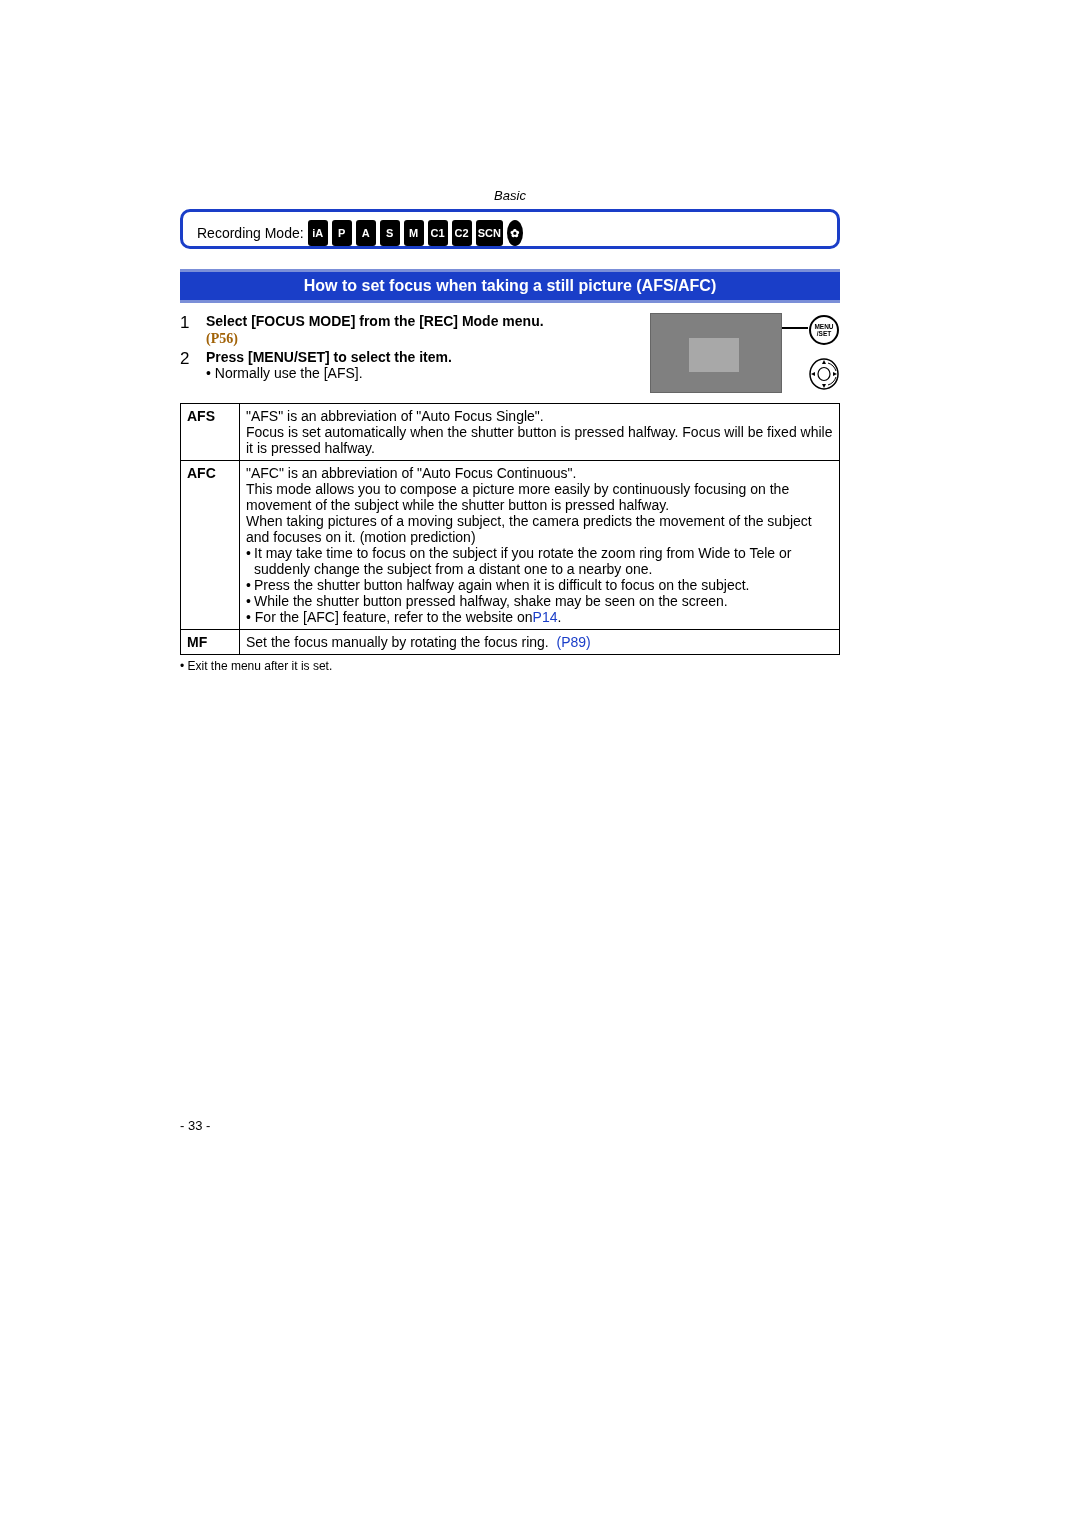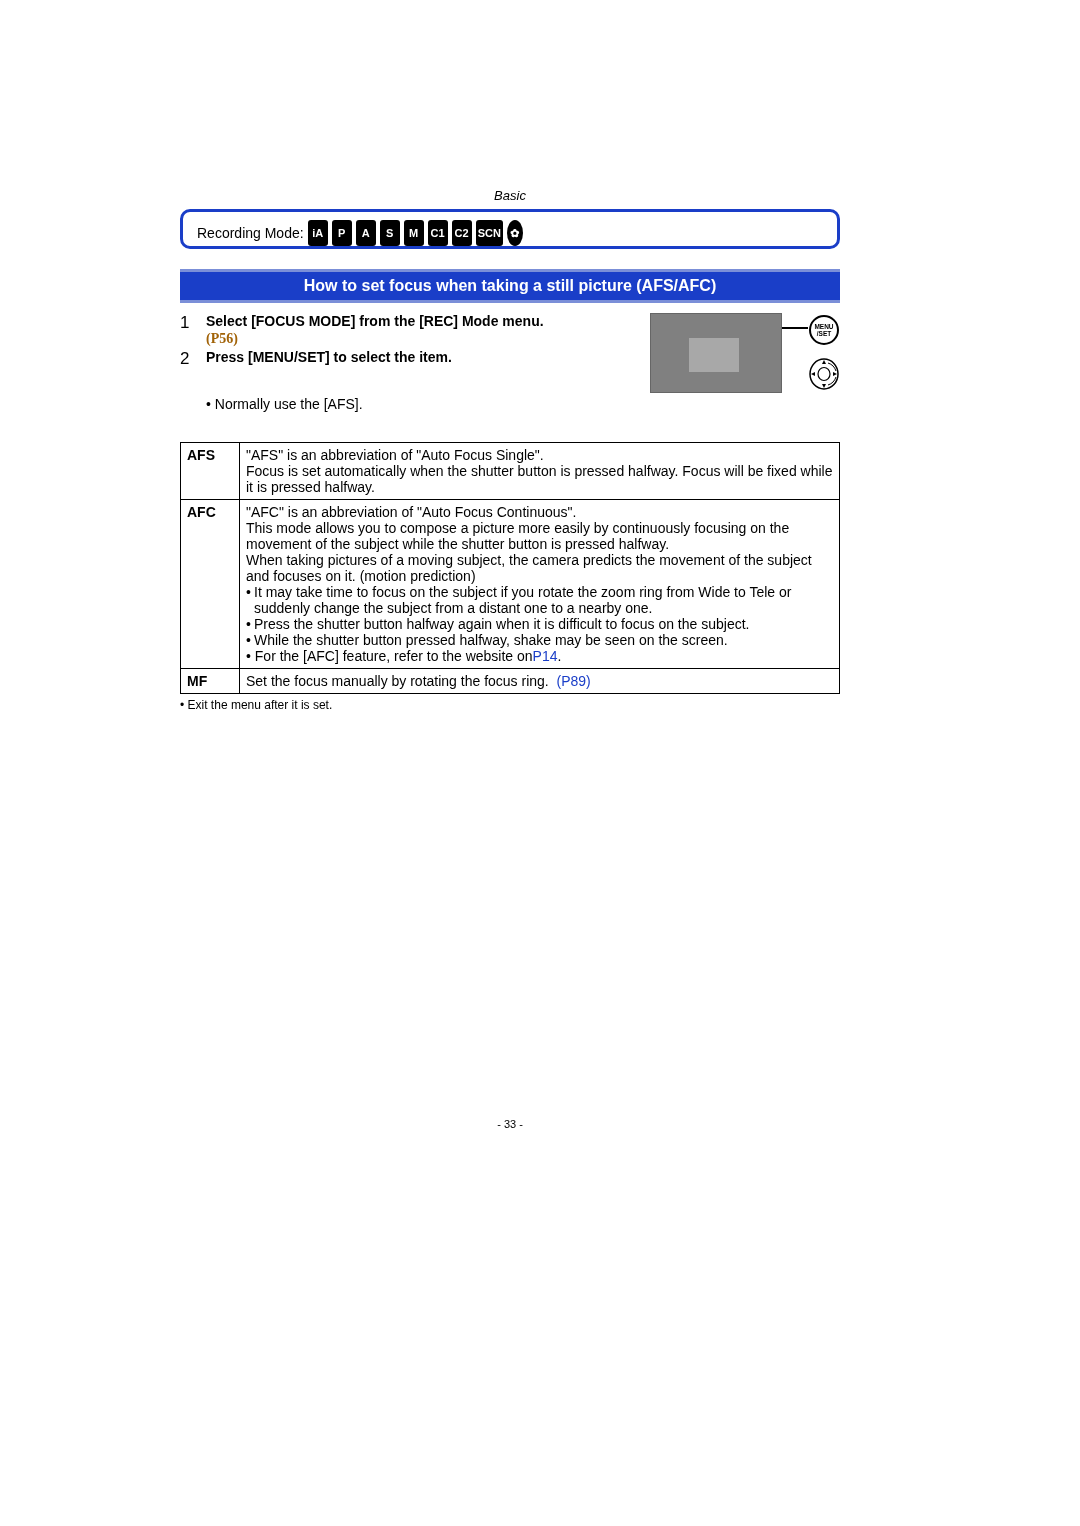--- a/index.html
+++ b/index.html
@@ -94,21 +94,20 @@
   .step-body .bold {
     font-weight: bold;
   }
   .step-body .link {
     color: #a16207;
     font-family: Liberation Serif, serif;
   }
   .bullet-line {
     font-size: 14px;
     margin-left: 0;
-    margin-top: 31px;
   }
   .illus {
     position: absolute;
     right: 0;
     top: 0;
     width: 190px;
     height: 80px;
   }
   .illus .screen {
     position: absolute;
@@ -152,21 +151,21 @@
     position: absolute;
     right: 0;
     top: 44px;
     width: 32px;
     height: 34px;
   }
   .jog svg { width: 100%; height: 100%; }
   .focus-table {
     border-collapse: collapse;
     width: 100%;
-    margin-top: 30px;
+    margin-top: 22px;
     font-size: 14px;
   }
   .focus-table td {
     border: 1px solid #000;
     padding: 4px 6px;
     vertical-align: top;
   }
   .focus-table td.key {
     font-weight: bold;
     width: 46px;
@@ -186,22 +185,21 @@
     flex-shrink: 0;
   }
   .post-note {
     font-size: 12px;
     margin-top: 4px;
   }
   .page-num {
     position: absolute;
     left: 0;
     width: 660px;
-    text-align: center;
-    font-size: 11px;
+    font-size: 13px;
     top: 930px;
   }
 </style>
 </head>
 <body>
 
 <div class="page">
 
   <div class="section-label">Basic</div>
 

